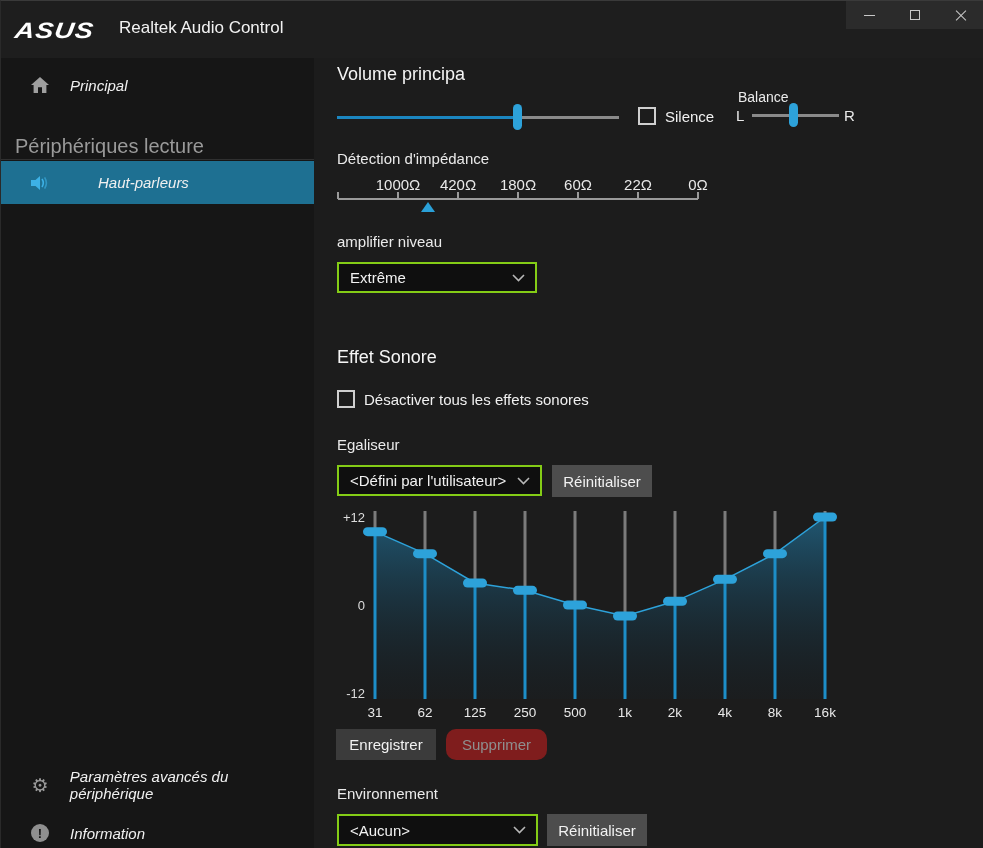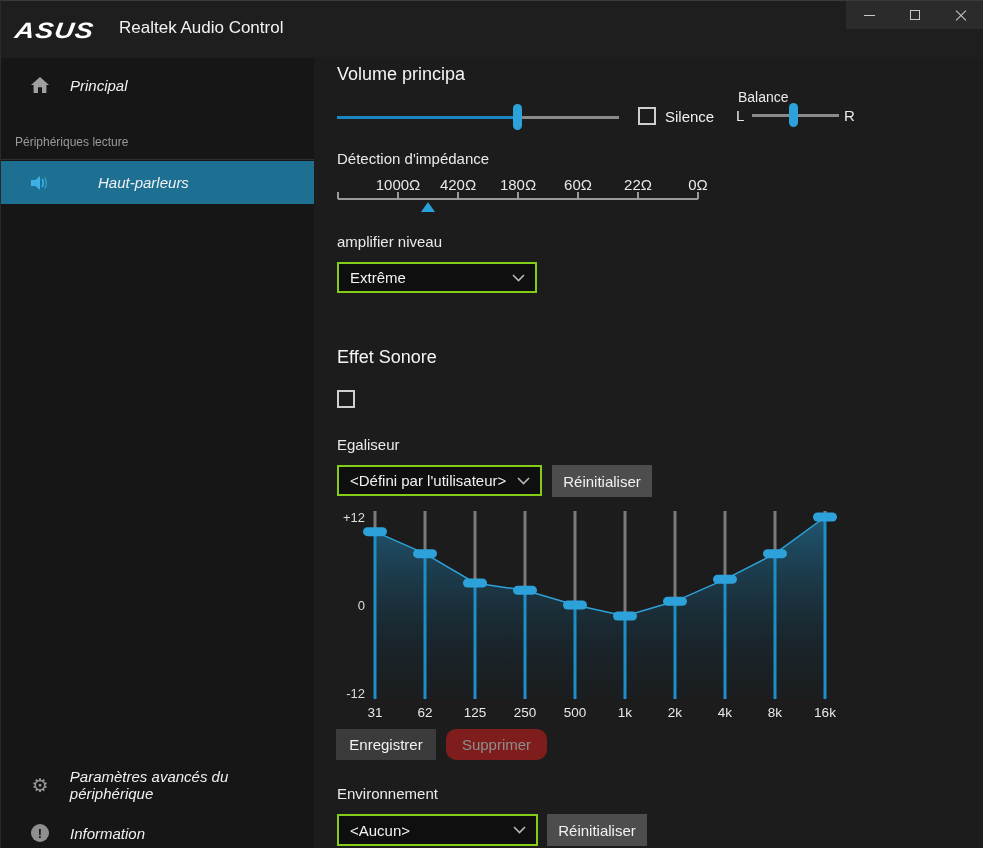--- a/index.html
+++ b/index.html
@@ -26,21 +26,21 @@
   .glyph-close::before,.glyph-close::after {
     content:""; position:absolute; left:-1px; top:5.5px; width:14px; height:1px; background:#c8c8c8;
   }
   .glyph-close::before { transform:rotate(45deg); }
   .glyph-close::after { transform:rotate(-45deg); }
   
   .sidebar { position:absolute; left:0; top:57px; width:313px; height:791px; background:#161616; }
   .side-item { position:absolute; left:0; width:313px; height:36px; display:flex; align-items:center; cursor:default; }
   .side-item .ic { width:22px; margin-left:28px; display:flex; justify-content:center; }
   .side-item .lbl { margin-left:19px; font-size:15px; color:#f0f0f0;font-style:italic; }
-  .side-section { position:absolute; left:14px; top:77px; font-size:12px; color:#9a9a9a; }
+  .side-section { position:absolute; left:14px; top:77px; font-size:20px; color:#9a9a9a; }
   .side-divider { position:absolute; left:0; top:101px; width:313px; height:1px; background:#303030; }
   .side-item.selected { top:103px; height:43px; background:#1e7092;gap:28px; }
   .gear-glyph { font-family:"DejaVu Sans",sans-serif; font-size:19px; color:#9a9a9a; line-height:1; }
   .info-circle { width:18px; height:18px; border-radius:50%; background:#8f8f8f; color:#161616;
     font-size:13px; font-weight:700; display:flex; align-items:center; justify-content:center; }
   
   .h1 { position:absolute; font-size:18px; color:#f5f5f5; }
   .h2 { position:absolute; font-size:15px; color:#eaeaea; }
   
   .slider { position:absolute; }
@@ -177,20 +177,21 @@
     <span class="dval">Extrême</span>
     <svg width="13" height="8" viewBox="0 0 13 8">
         <path d="M1 1 L6.5 6.5 L12 1" stroke="#b8b8b8" stroke-width="1.6" fill="none"></path>
       </svg>
   </div>
 
   <div class="h1" style="left:336px; top:346px;">Effet Sonore</div>
 
   <div class="checkrow" style="left:336px; top:389px;">
     <span class="checkbox"></span>
+    <span class="clabel">Désactiver tous les effets sonores</span>
   </div>
 
   <div class="h2" style="left:336px; top:435px;">Egaliseur</div>
   <div class="dropdown" style="left:336px; top:464px; width:205px;">
     <span class="dval">&lt;Défini par l'utilisateur&gt;</span>
     <svg width="13" height="8" viewBox="0 0 13 8">
         <path d="M1 1 L6.5 6.5 L12 1" stroke="#b8b8b8" stroke-width="1.6" fill="none"></path>
       </svg>
   </div>
   <button class="btn" style="left:551px; top:464px; width:100px; height:32px;">Réinitialiser</button>

